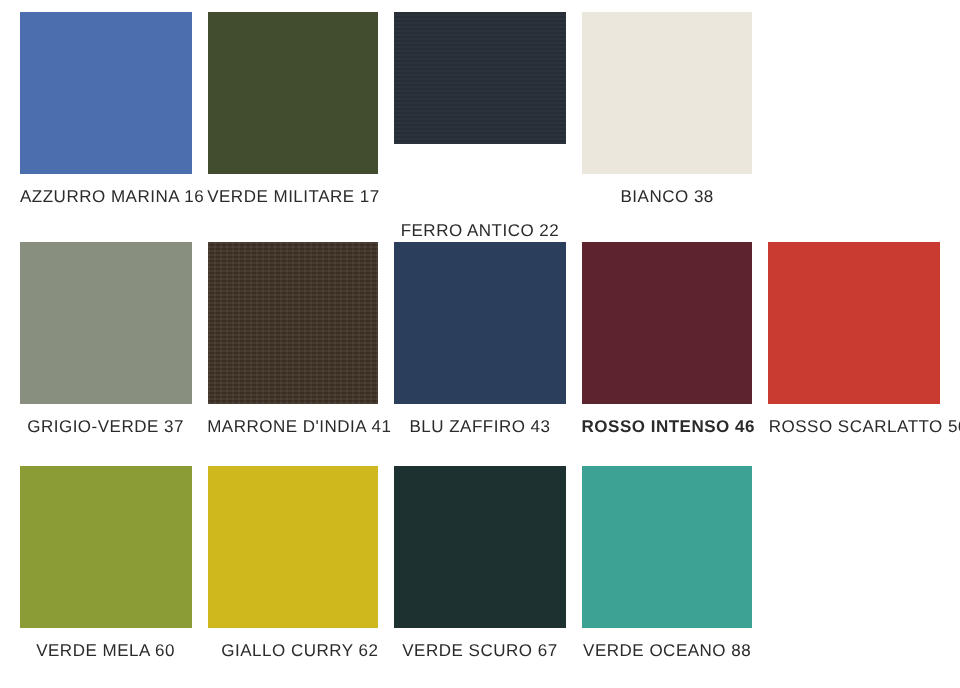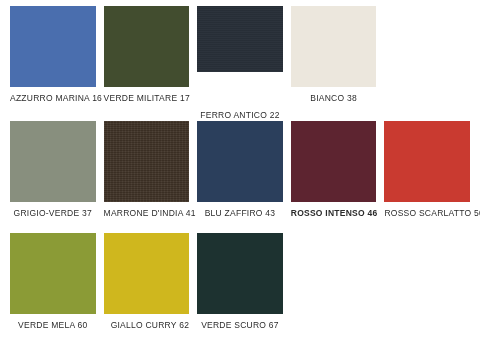--- a/index.html
+++ b/index.html
@@ -123,15 +123,19 @@
         <div class="swatch-label">VERDE MELA 60</div>
       </div>
       <div class="swatch-cell" style="width: 20%; align-items: flex-end;">
         <div class="swatch-chip" title="GIALLO CURRY 62" style="background: rgb(207, 183, 30);"></div>
         <div class="swatch-label">GIALLO CURRY 62</div>
       </div>
       <div class="swatch-cell" style="width: 20%;">
         <div class="swatch-chip" title="VERDE SCURO 75" style="background: rgb(29, 50, 48);"></div>
         <div class="swatch-label">VERDE SCURO 67</div>
       </div>
+      <div class="swatch-cell" style="width: 20%;">
+        <div class="swatch-chip" title="VERDE OCEANO 88" style="background: rgb(61, 161, 147);"></div>
+        <div class="swatch-label">VERDE OCEANO 88</div>
+      </div>
       <div class="swatch-cell empty" style="width: 20%;"></div>
     </div>
   </div>
 
 </body></html>

